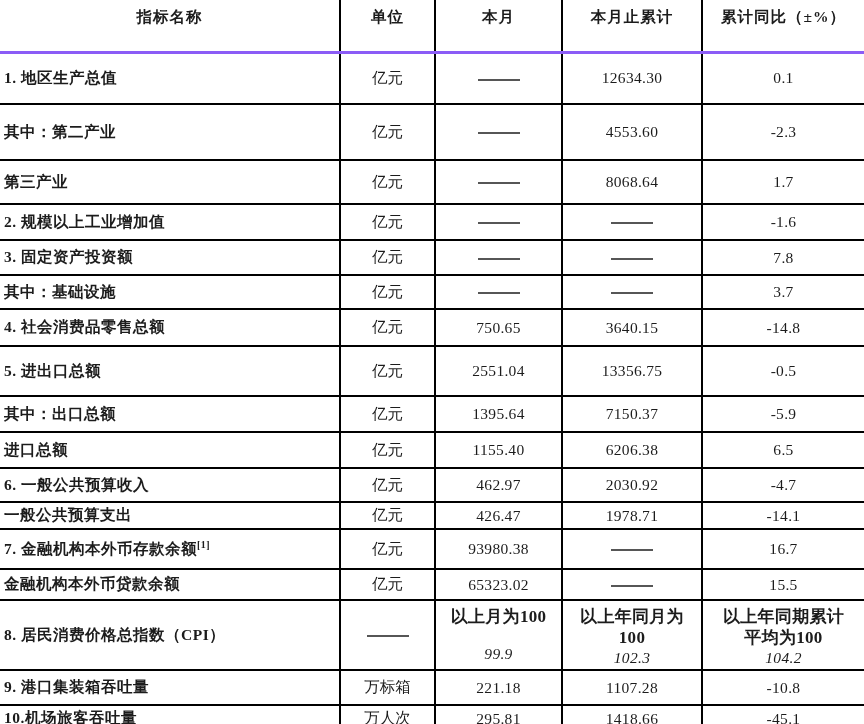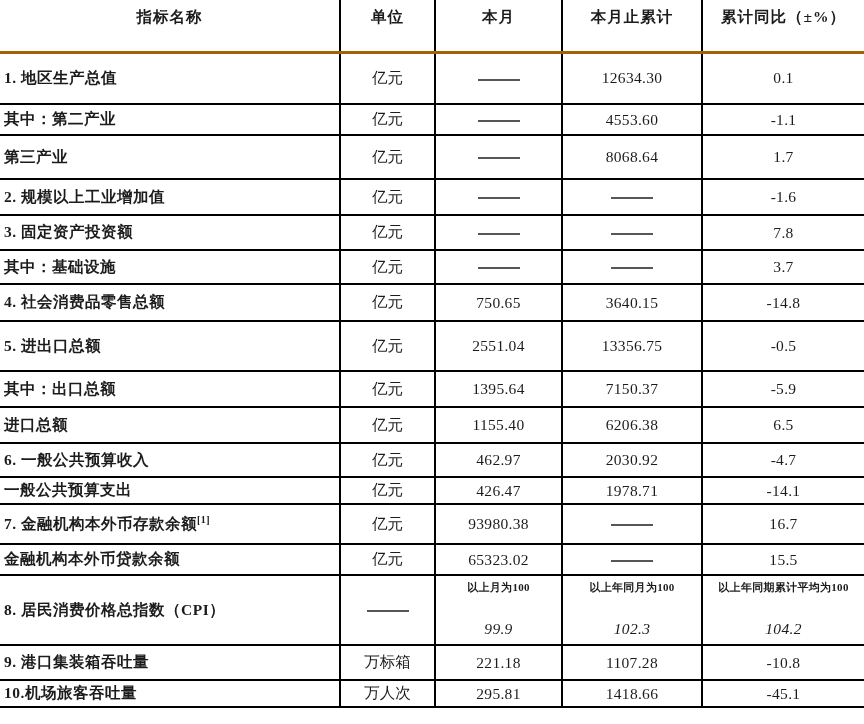--- a/index.html
+++ b/index.html
@@ -16,21 +16,21 @@
     table-layout: fixed;
   }
   .stats th, .stats td {
     border: 2px solid #000;
     padding: 2px 4px;
     overflow: hidden;
   }
   
   .stats th:first-child, .stats td:first-child { border-left: none; }
   .stats th:last-child,  .stats td:last-child  { border-right: none; }
-  .stats thead th { border-top: none; border-bottom: 3px solid #a16207; }
+  .stats thead th { border-top: none; border-bottom: 3px solid #8b5cf6; }
 
   .stats thead th {
     height: 52px;
     vertical-align: top;
     padding-top: 7px;
     font-weight: bold;
     font-size: 15.5px;
     text-align: center;
     letter-spacing: 1px;
   }
@@ -65,21 +65,21 @@
     line-height: 0;
   }
   .cpi-inner {
     display: flex;
     flex-direction: column;
     justify-content: space-between;
     height: 62px;
     padding: 2px 0 3px 0;
   }
   .cpi-label {
-    font-size: 11px;
+    font-size: 17px;
     font-weight: bold;
     line-height: 1.25;
     max-width: 136px;
     margin: 0 auto;
   }
   .cpi-value { font-size: 15.5px; font-style: italic; }
 </style>
 </head>
 <body>
 
@@ -101,26 +101,26 @@
     </tr>
   </thead>
   <tbody id="tbody">
       <tr style="height: 52px;">
         <td class="name-cell ind0"><span>1. 地区生产总值</span></td>
         <td class="unit-cell">亿元</td>
         <td class="num-cell"><span class="em-dash" title="——"></span></td>
         <td class="num-cell">12634.30</td>
         <td class="num-cell">0.1</td>
       </tr>
-      <tr style="height: 31px;">
+      <tr style="height: 56px;">
         <td class="name-cell ind2"><span>其中：第二产业</span></td>
         <td class="unit-cell">亿元</td>
         <td class="num-cell"><span class="em-dash" title="——"></span></td>
         <td class="num-cell">4553.60</td>
-        <td class="num-cell">-1.1</td>
+        <td class="num-cell">-2.3</td>
       </tr>
       <tr style="height: 44px;">
         <td class="name-cell ind3"><span>第三产业</span></td>
         <td class="unit-cell">亿元</td>
         <td class="num-cell"><span class="em-dash" title="——"></span></td>
         <td class="num-cell">8068.64</td>
         <td class="num-cell">1.7</td>
       </tr>
       <tr style="height: 36px;">
         <td class="name-cell ind0"><span>2. 规模以上工业增加值</span></td>

